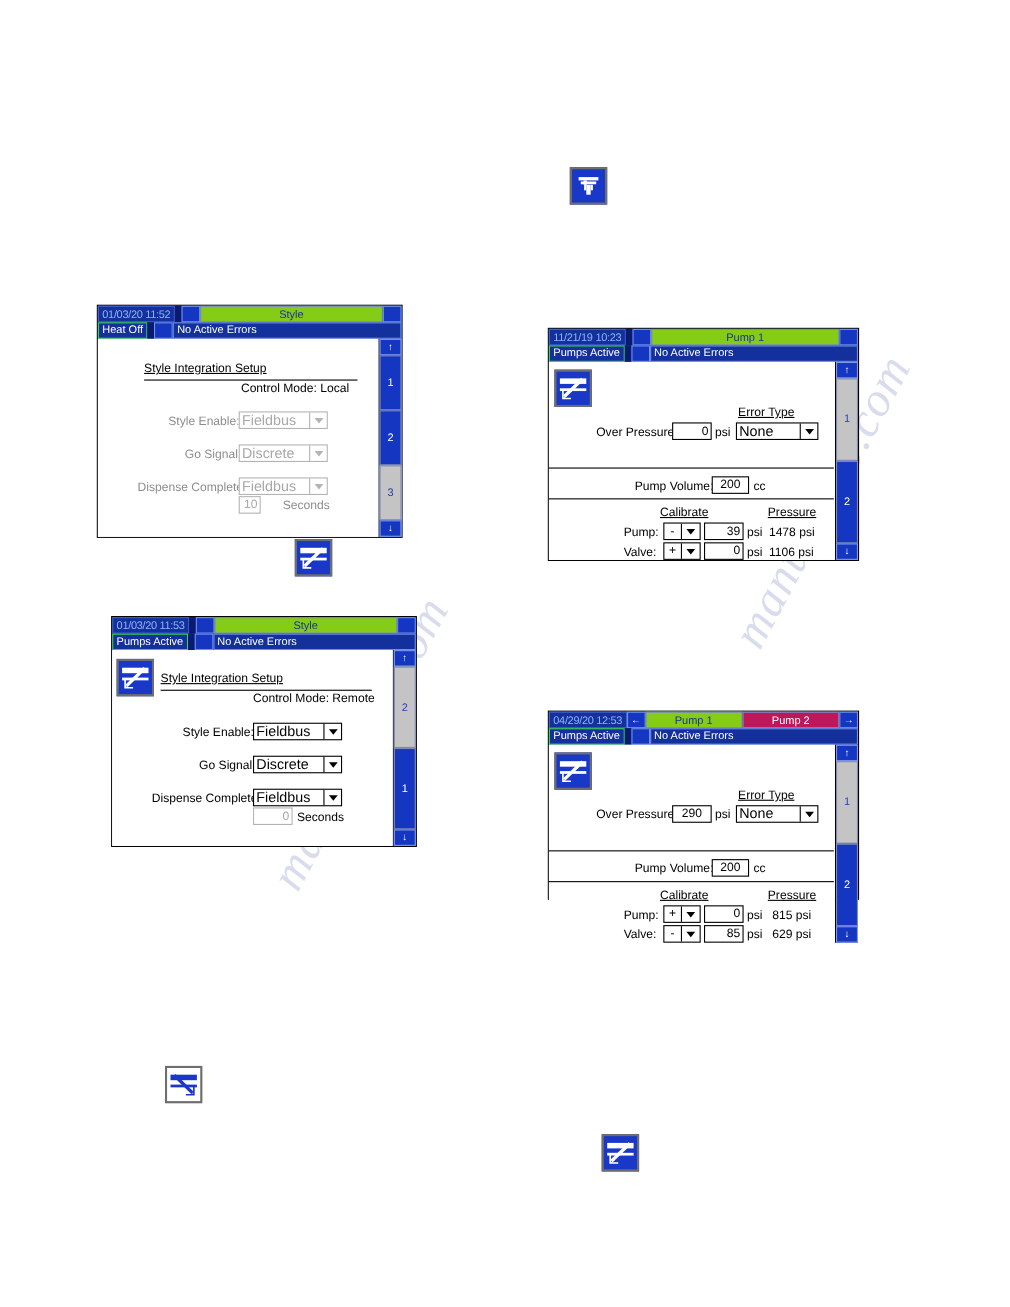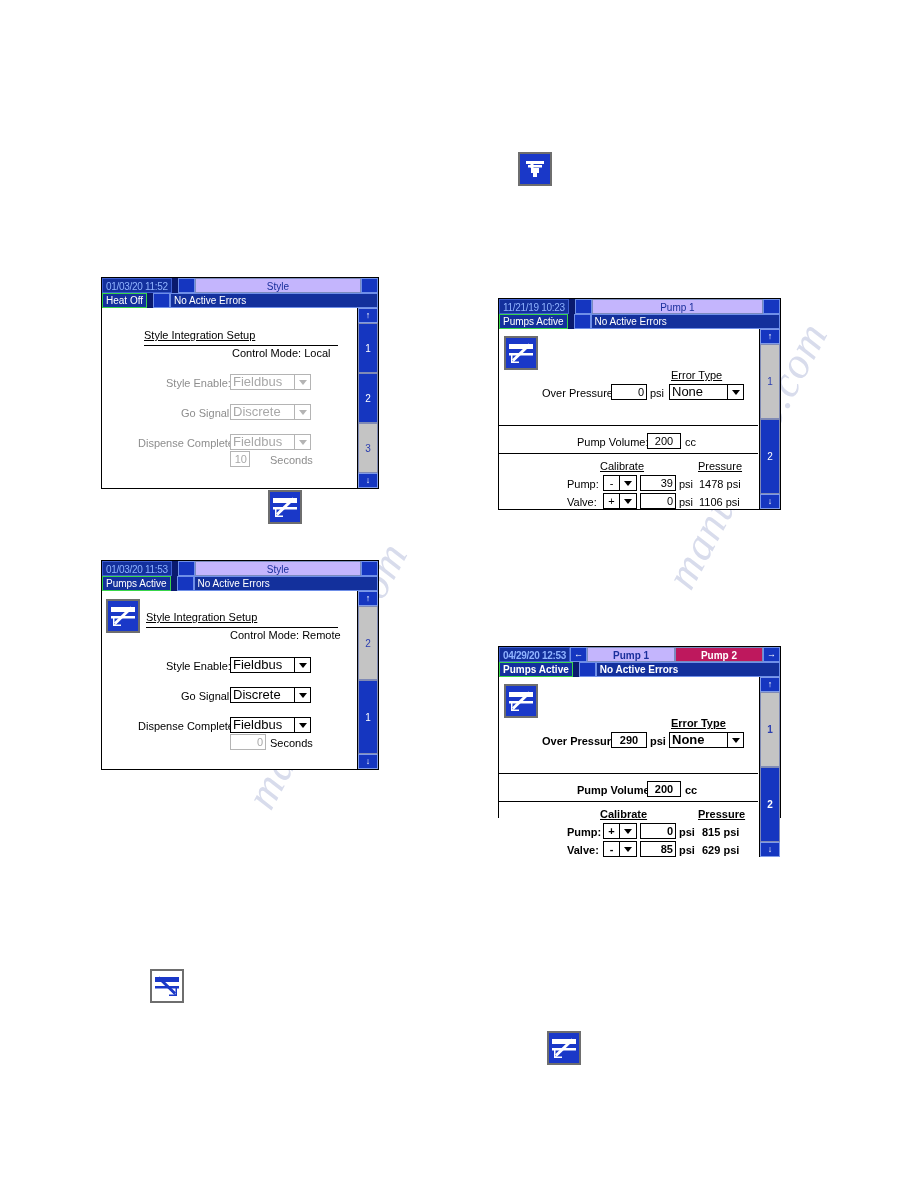--- a/index.html
+++ b/index.html
@@ -61,21 +61,21 @@
   .tb-tab{
     flex:1;
     text-align:center;
     font-size:10px;
     line-height:15px;
     box-sizing:border-box;
     border:1px solid #7b8bbe;
     white-space:nowrap;
     overflow:hidden;
   }
-  .tb-tab.active{background:#c4b5fd;color:#1a2f9c;}
+  .tb-tab.active{background:#84cc16;color:#1a2f9c;}
   .tb-tab.inactive{background:#be185d;color:#ffffff;}
   .tb-end{width:17px;background:#1536c0;border:1px solid #6f8fe8;box-sizing:border-box;}
 
   
   .statusbar{
     display:flex;
     height:15px;
     background:#0a1a6e;
     box-sizing:border-box;
   }
@@ -258,21 +258,21 @@
     <rect x="0" y="0" width="30" height="30" fill="#1a38c8"></rect>
     <rect x="6" y="7" width="18" height="3" fill="#ffffff"></rect>
     <rect x="8" y="11" width="14" height="2.5" fill="#ffffff"></rect>
     <rect x="10.5" y="10" width="3" height="4" fill="#ffffff"></rect>
     <rect x="13" y="14" width="4" height="9" fill="#ffffff"></rect>
     <rect x="11" y="14" width="2" height="5" fill="#ffffff"></rect>
     <rect x="17" y="14" width="2" height="5" fill="#ffffff"></rect>
   </svg>
 </div>
 
-<div class="panel" style="left:101px;top:277px;width:278px;height:212px;">
+<div class="panel" style="left:88px;top:277px;width:278px;height:212px;">
 
   <div class="titlebar">
     <div class="tb-clock">01/03/20 11:52</div>
     <div class="tb-gap"></div>
     <div class="tb-arrow"></div>
     <div class="tb-tab active">Style</div>
     <div class="tb-end"></div>
   </div>
 
   <div class="statusbar">
@@ -496,21 +496,21 @@
 
     <div class="navcol">
       <div class="nav-arrow">↑</div>
       <div class="nav-page sel">1</div>
       <div class="nav-page unsel">2</div>
       <div class="nav-arrow">↓</div>
     </div>
   </div>
 </div>
 
-<div class="panel" style="left:498px;top:646px;width:283px;height:172px;font-weight:bold;">
+<div class="panel" style="left:498px;top:646px;width:283px;height:172px;">
 
   <div class="titlebar">
     <div class="tb-clock">04/29/20 12:53</div>
     <div class="tb-arrow">←</div>
     <div class="tb-tab active">Pump 1</div>
     <div class="tb-tab inactive">Pump 2</div>
     <div class="tb-arrow">→</div>
   </div>
 
   <div class="statusbar">

